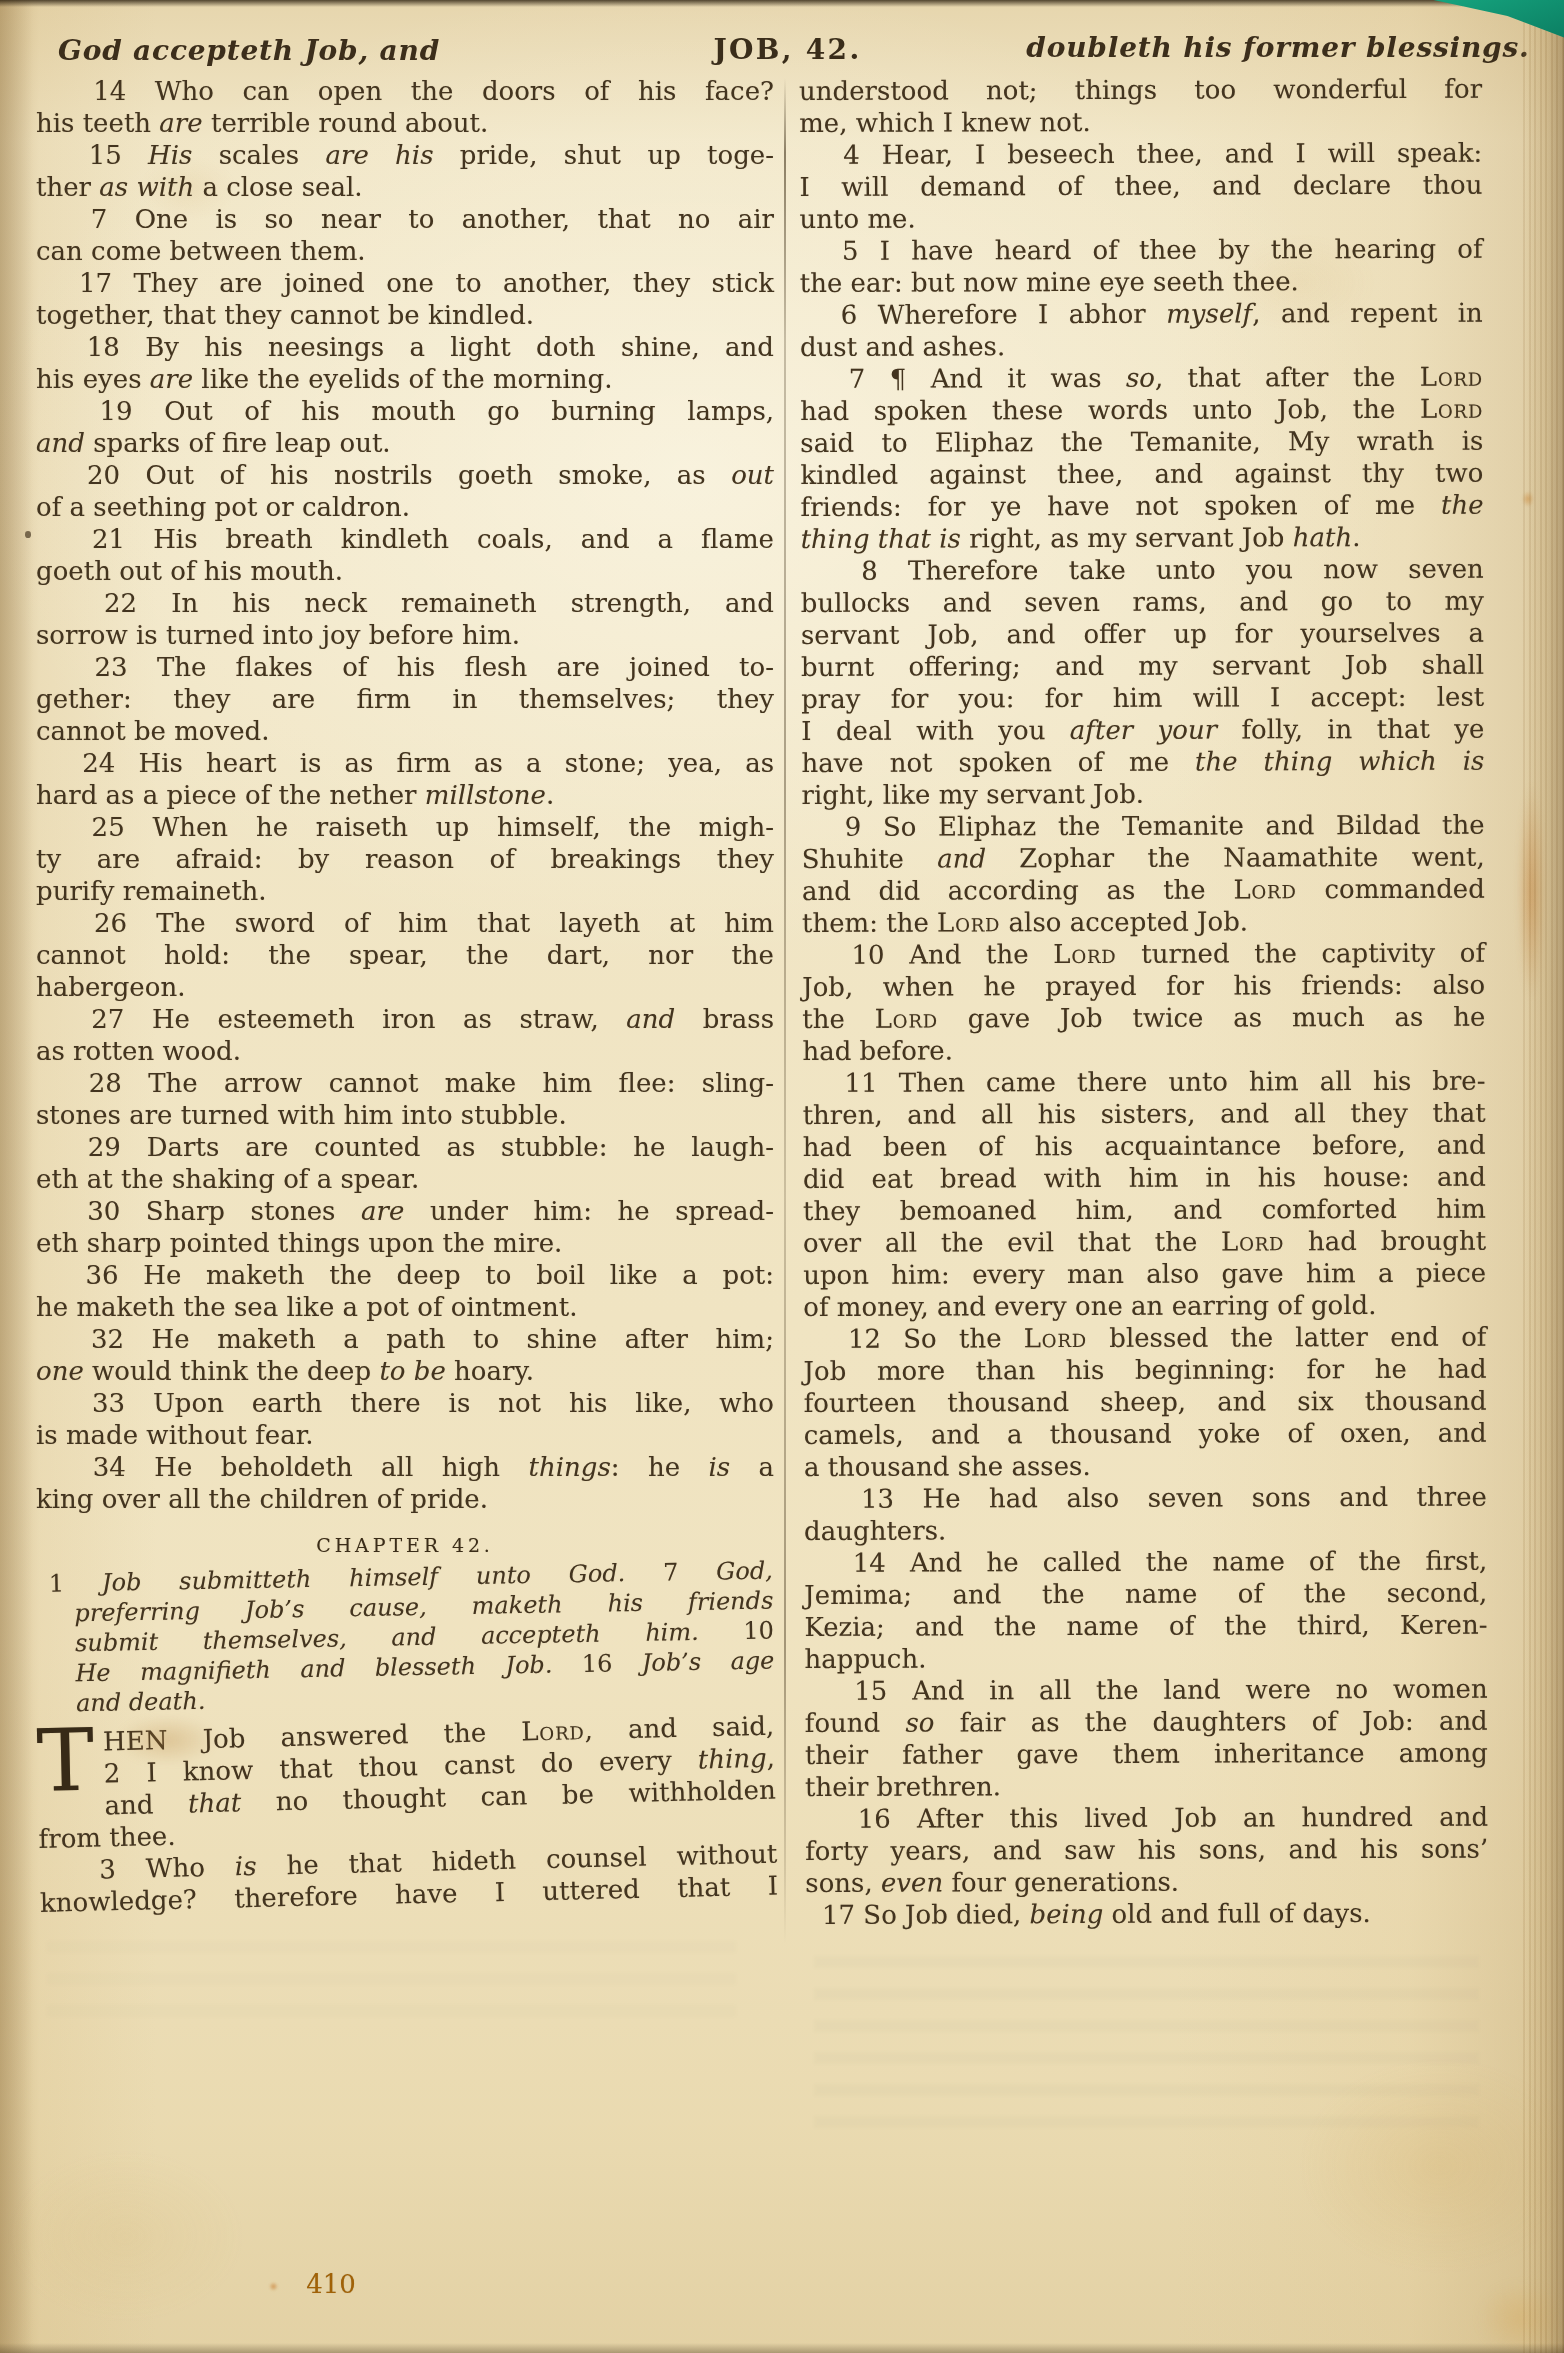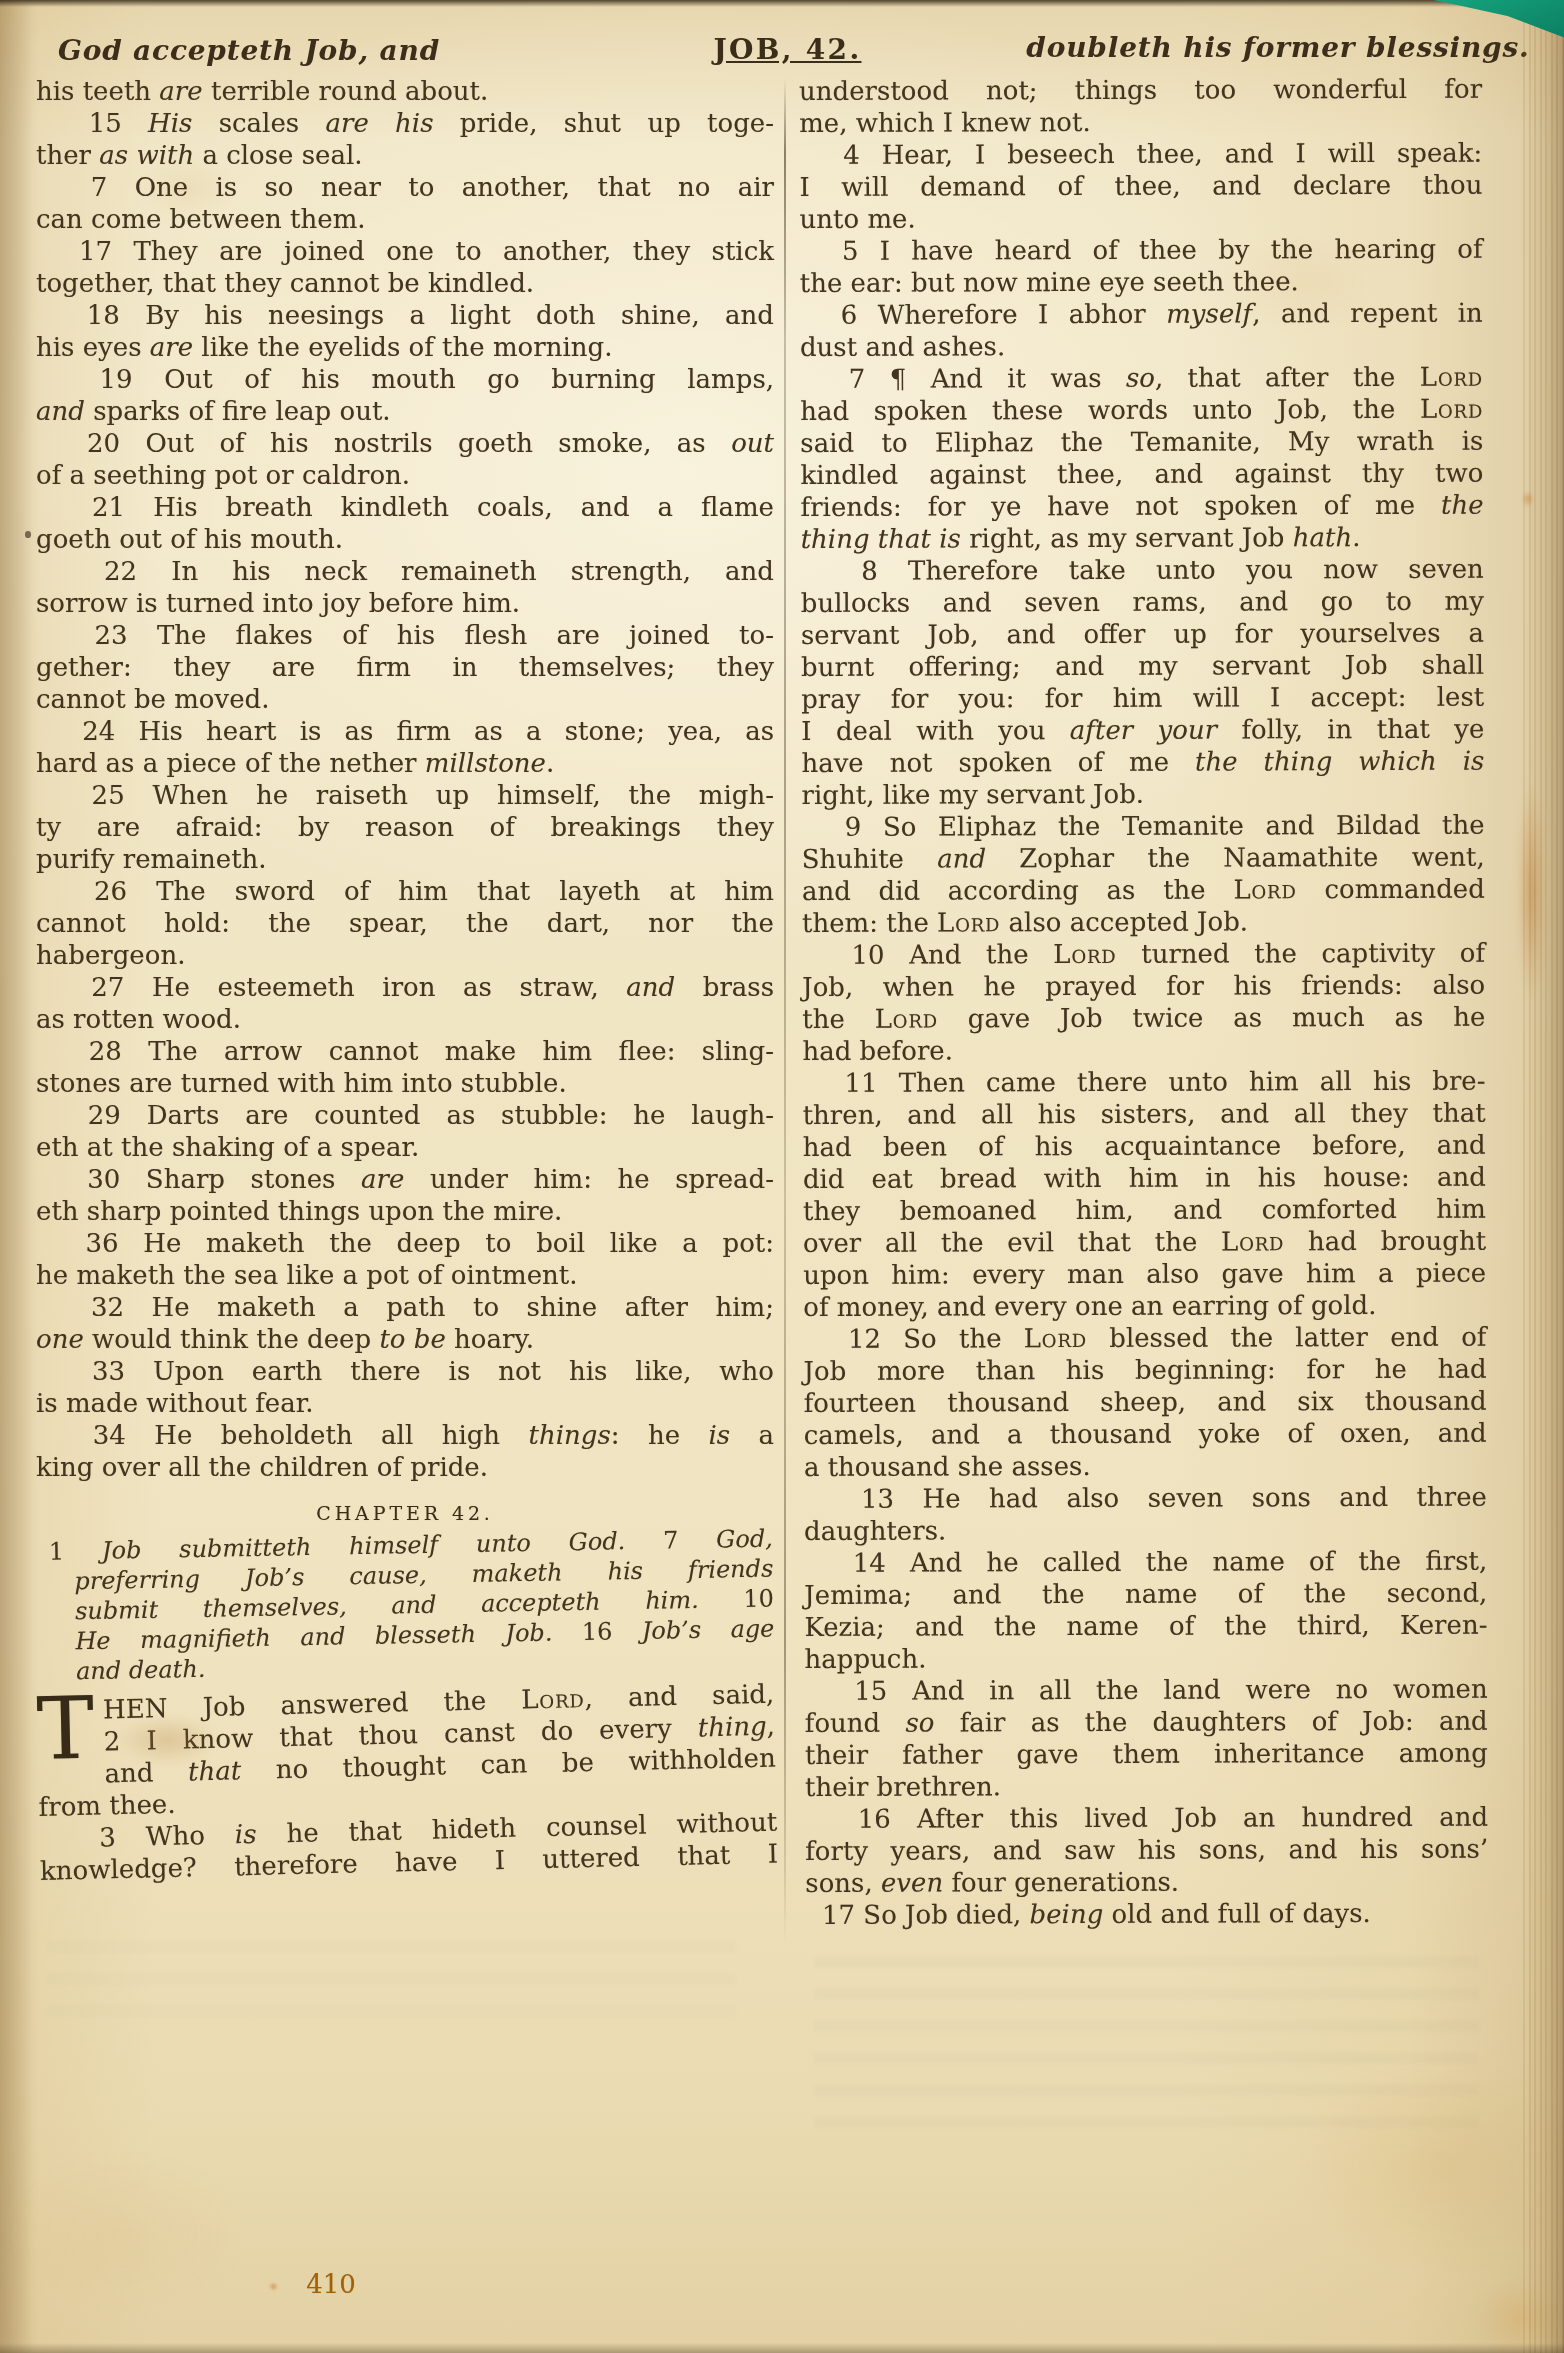--- a/index.html
+++ b/index.html
@@ -56,21 +56,21 @@
   
   .ghost{position:absolute;pointer-events:none;opacity:.55;
     background:repeating-linear-gradient(180deg, rgba(118,122,98,.075) 0 12.5px, rgba(118,122,98,0) 12.5px 32px);
     filter:blur(1.6px);}
   .ghost-a{left:814px;top:1956px;width:665px;height:188px;}
   .ghost-b{left:47px;top:1941px;width:689px;height:94px;opacity:.35;}
 
   
   .running-head{position:absolute;left:36px;right:26px;top:31px;height:41px;font-size:28px;}
   .rh-left{position:absolute;left:22px;top:3.1px;font-style:italic;font-weight:700;letter-spacing:0.8px;color:#3c2e1b;}
-  .rh-center{position:absolute;left:0;right:0;top:1.6px;text-align:center;font-weight:700;letter-spacing:2.3px;color:#3a2d1a;text-decoration:underline;}
+  .rh-center{position:absolute;left:0;right:0;top:1.6px;text-align:center;font-weight:700;letter-spacing:2.3px;color:#3a2d1a;}
   .rh-right{position:absolute;right:9.4px;top:0;font-style:italic;font-weight:700;letter-spacing:0.8px;color:#3c2e1b;}
 
   
   .text-block{position:absolute;left:36px;top:75px;width:1446px;}
   .col{position:absolute;top:0;}
   .col-left{left:0;width:738px;}
   .col-right{left:763px;width:683px;transform:rotate(-.2deg);transform-origin:0 0;}
   .rule{position:absolute;left:748px;top:3.1px;width:2.3px;height:1866px;pointer-events:none;
     background:linear-gradient(180deg, rgba(70,55,30,0), rgba(70,55,30,.60) 4%, rgba(70,55,30,.28) 14%, rgba(70,55,30,.42) 38%, rgba(70,55,30,.22) 60%, rgba(70,55,30,.45) 84%, rgba(70,55,30,.15) 96%, rgba(70,55,30,0));}
 
@@ -108,20 +108,21 @@
     <span class="rh-left">God accepteth Job, and</span>
     <span class="rh-center">JOB, 42.</span>
     <span class="rh-right">doubleth his former blessings.</span>
   </div>
 
   <div class="text-block">
     <div class="rule"></div>
 
     <div class="col col-left">
       <div>
+          <div class="line">  14 Who can open the doors of his face?</div>
           <div class="line end">his teeth <em>are</em> terrible round about.</div>
           <div class="line">  15 <em>His</em> scales <em>are his</em> pride, shut up toge-</div>
           <div class="line end">ther <em>as with</em> a close seal.</div>
           <div class="line">  7 One is so near to another, that no air</div>
           <div class="line end">can come between them.</div>
           <div class="line">  17 They are joined one to another, they stick</div>
           <div class="line end">together, that they cannot be kindled.</div>
           <div class="line">  18 By his neesings a light doth shine, and</div>
           <div class="line end">his eyes <em>are</em> like the eyelids of the morning.</div>
           <div class="line">  19 Out of his mouth go burning lamps,</div>

